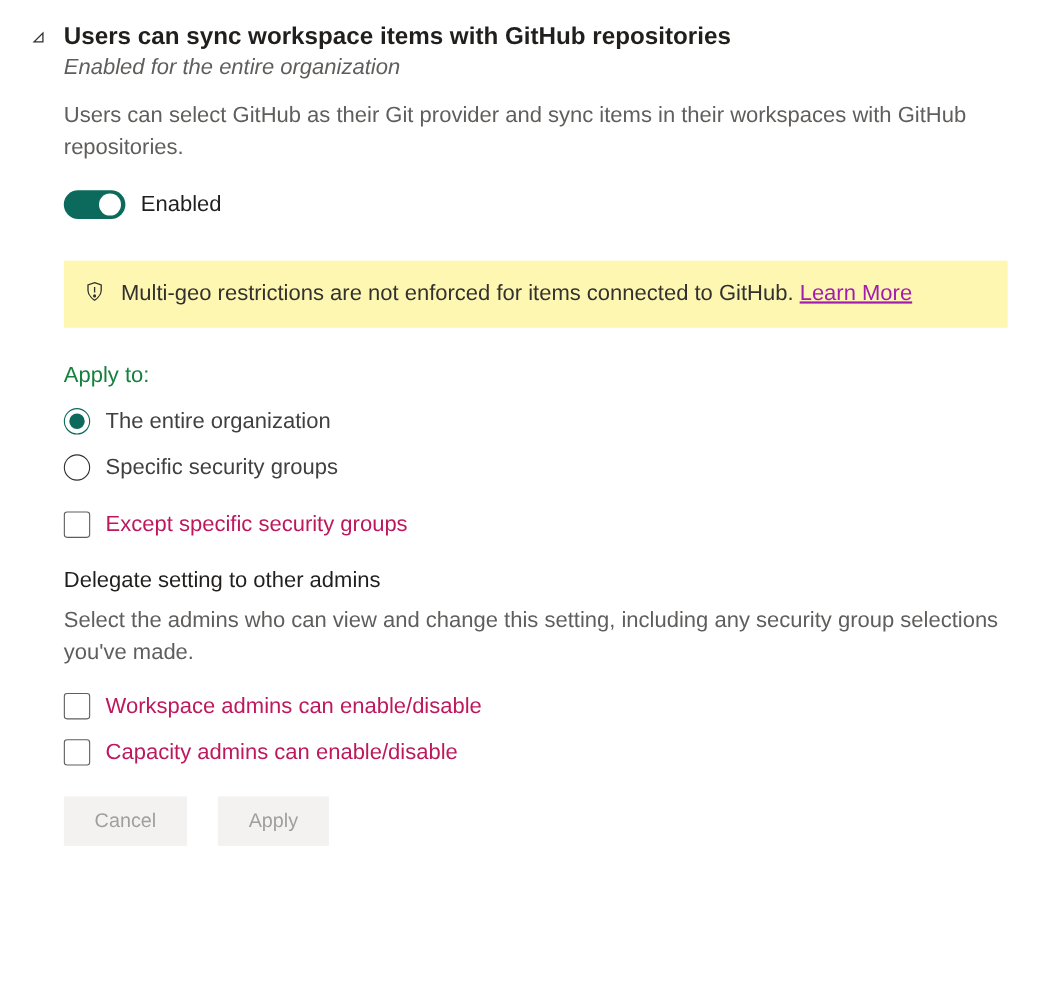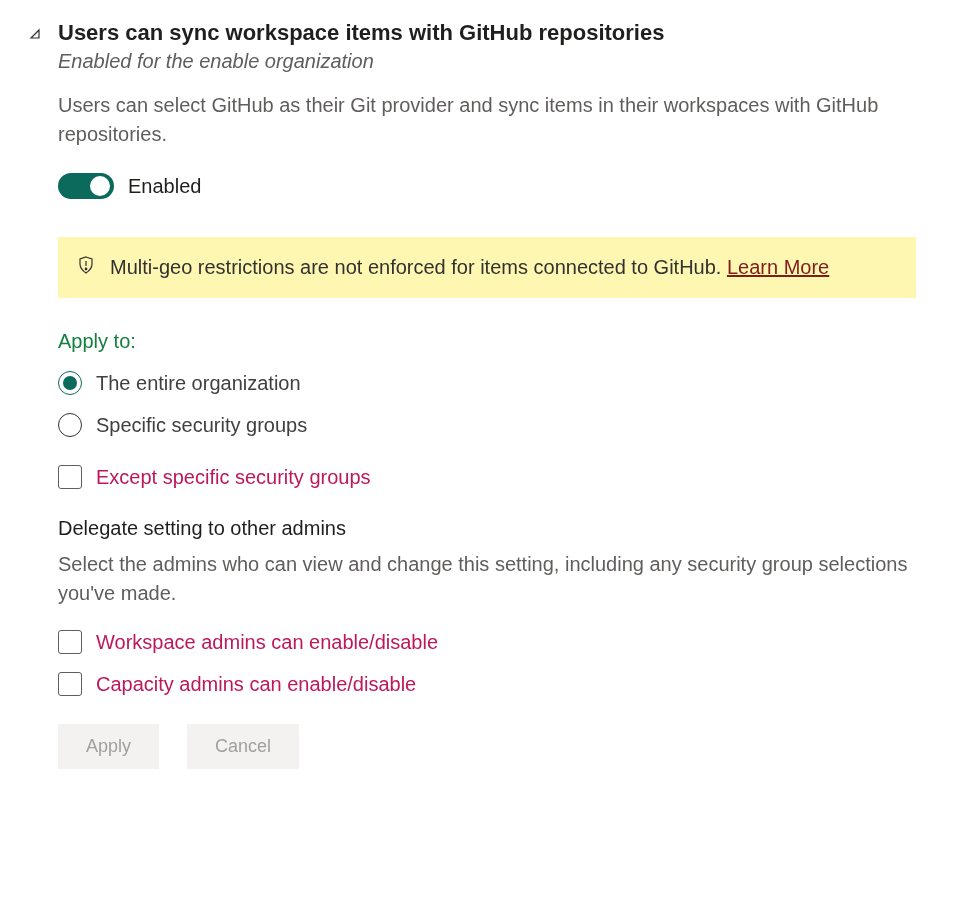--- a/index.html
+++ b/index.html
@@ -96,21 +96,21 @@
     .warning-banner .shield-icon svg {
       width: 20px;
       height: 20px;
     }
     .warning-text {
       font-size: 20px;
       color: #323130;
       line-height: 1.45;
     }
     .warning-text a {
-      color: #7f1d1d;
+      color: #a21caf;
       text-decoration: underline;
     }
     .section-label {
       font-size: 20px;
       color: #15803d;
       margin-bottom: 18px;
     }
     .radio-group {
       margin-bottom: 28px;
     }
@@ -195,21 +195,21 @@
 <body>
 
 <div class="setting-row">
   <div class="collapse-icon">
     <svg viewBox="0 0 14 14" fill="none" stroke="currentColor" stroke-width="1.2">
       <path d="M3 10 L11 10 L11 2 Z" fill="none"></path>
     </svg>
   </div>
   <div class="content">
     <h2 class="setting-title">Users can sync workspace items with GitHub repositories</h2>
-    <div class="scope-text">Enabled for the enable organization</div>
+    <div class="scope-text">Enabled for the entire organization</div>
     <div class="desc-text">Users can select GitHub as their Git provider and sync items in their workspaces with GitHub repositories.</div>
 
     <div class="toggle-row">
       <div class="toggle">
         <div class="knob"></div>
       </div>
       <span class="toggle-label">Enabled</span>
     </div>
 
     <div class="warning-banner">
@@ -253,17 +253,17 @@
         <div class="checkbox-box"></div>
         <span class="checkbox-label">Workspace admins can enable/disable</span>
       </div>
       <div class="checkbox-item">
         <div class="checkbox-box"></div>
         <span class="checkbox-label">Capacity admins can enable/disable</span>
       </div>
     </div>
 
     <div class="button-row">
+      <button class="btn">Cancel</button>
       <button class="btn">Apply</button>
-      <button class="btn">Cancel</button>
     </div>
   </div>
 </div>
 
 </body></html>

